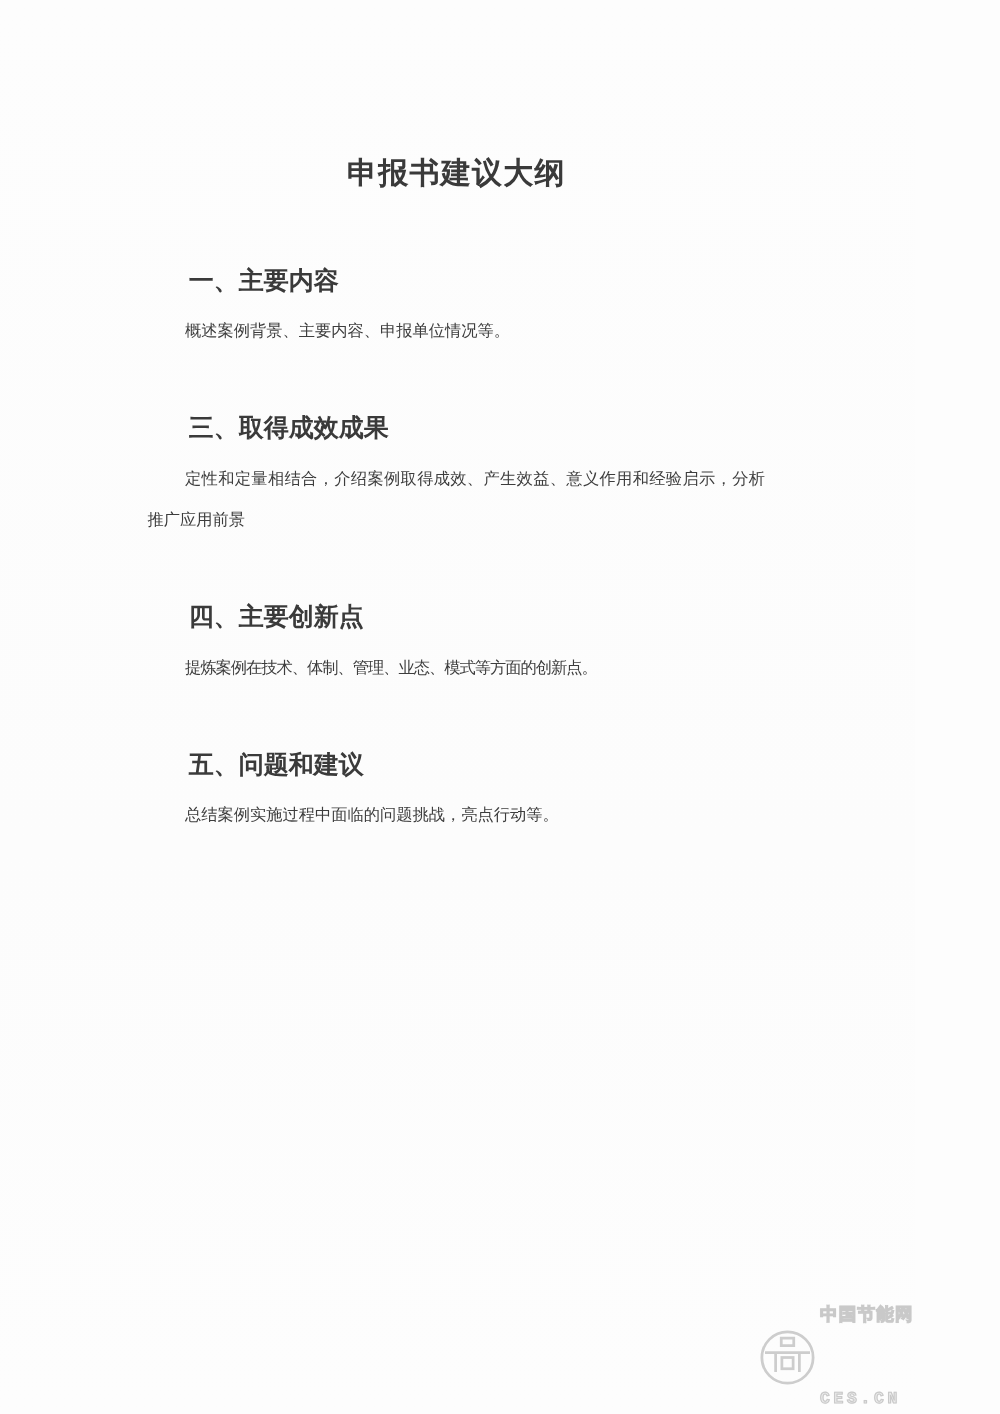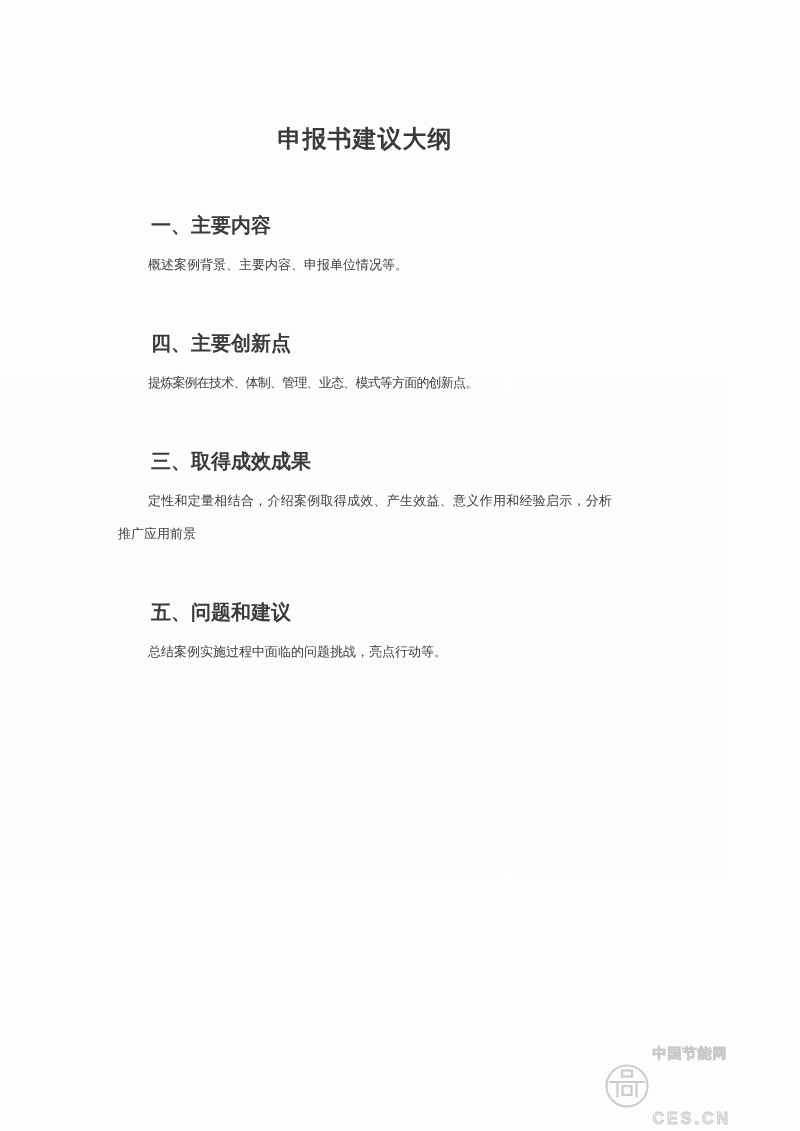--- a/index.html
+++ b/index.html
@@ -57,61 +57,61 @@
     bottom: 4px;
     display: flex;
     align-items: center;
     user-select: none;
   }
   .wm-logo { width: 46px; height: 46px; margin-right: 3px; }
   .wm-text {
     display: flex;
     flex-direction: column;
     justify-content: center;
-    font-family: Liberation Sans, sans-serif;
+    font-family: Liberation Mono, monospace;
     color: #ececec;
     -webkit-text-stroke: 0.9px #c9c9c9;
     text-shadow: 0 0 1px #d8d8d8;
     gap: 48px;
   }
   .wm-cn {
     font-size: 14px;
     font-weight: bold;
     letter-spacing: 1px;
     line-height: 17px;
   }
   .wm-en {
-    font-size: 16px;
+    font-size: 13px;
     font-weight: bold;
     letter-spacing: 3px;
     line-height: 17px;
   }
 </style>
 </head>
 <body>
 
 <div class="page">
   <div class="content">
 
     <h1 class="doc-title">申报书建议大纲</h1>
 
     <div class="section">
       <h2 class="section-heading">一、主要内容</h2>
       <p class="section-body oneline">概述案例背景、主要内容、申报单位情况等。</p>
     </div>
 
 
     <div class="section">
-      <h2 class="section-heading">四、主要创新点</h2>
-      <p class="section-body oneline tight">提炼案例在技术、体制、管理、业态、模式等方面的创新点。</p>
+      <h2 class="section-heading">三、取得成效成果</h2>
+      <p class="section-body justify">定性和定量相结合，介绍案例取得成效、产生效益、意义作用和经验启示，分析推广应用前景</p>
     </div>
 
     <div class="section">
-      <h2 class="section-heading">三、取得成效成果</h2>
-      <p class="section-body justify">定性和定量相结合，介绍案例取得成效、产生效益、意义作用和经验启示，分析推广应用前景</p>
+      <h2 class="section-heading">四、主要创新点</h2>
+      <p class="section-body oneline tight">提炼案例在技术、体制、管理、业态、模式等方面的创新点。</p>
     </div>
 
     <div class="section">
       <h2 class="section-heading">五、问题和建议</h2>
       <p class="section-body oneline">总结案例实施过程中面临的问题挑战，亮点行动等。</p>
     </div>
 
 
   </div>
 

